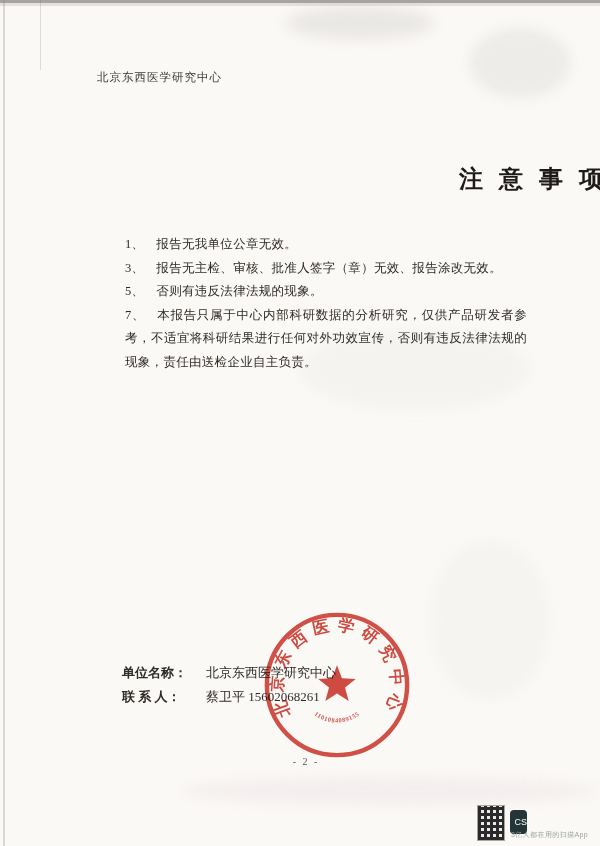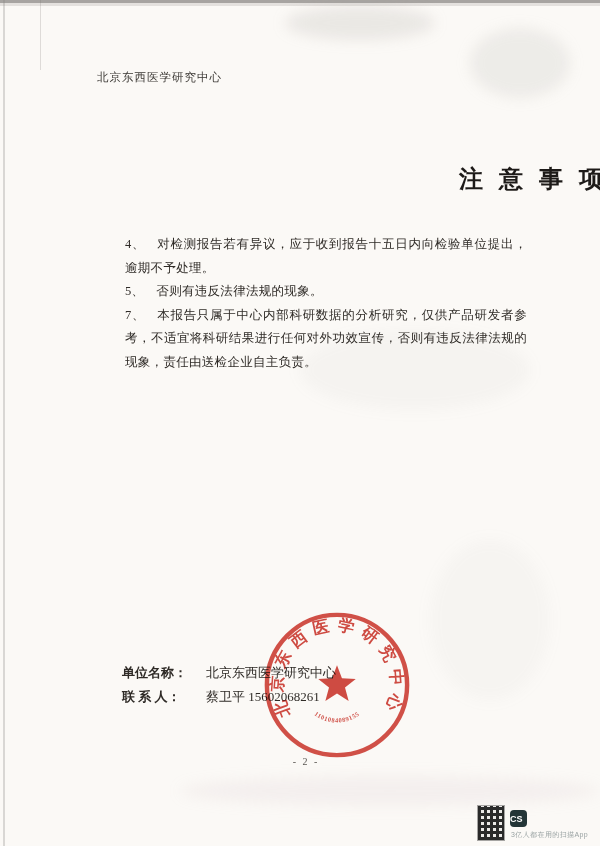--- a/index.html
+++ b/index.html
@@ -37,23 +37,23 @@
          mix-blend-mode:multiply;opacity:.92;}
   .stamp text{font-family:"Liberation Serif","DejaVu Serif",serif;font-weight:700;}
 
   .cs-footer{position:absolute;left:470px;top:800px;width:130px;height:46px;
              font-family:"Liberation Sans","DejaVu Sans",sans-serif;}
   .qr{position:absolute;left:8px;top:6px;width:26px;height:34px;
       background:
         repeating-linear-gradient(90deg,#2a2a2a 0 3px,transparent 3px 6px),
         repeating-linear-gradient(0deg,#2a2a2a 0 3px,#eceae8 3px 6px);
       outline:1px solid rgba(40,40,40,.4);}
-  .badge{position:absolute;left:40px;top:10px;width:17px;height:17px;border-radius:4px;
-         background:var(--badge-bg,#233537);color:#fff;font-size:9px;font-weight:700;
-         display:flex;align-items:center;justify-content:flex-start;}
+  .badge{position:absolute;left:40px;top:10px;width:17px;height:24px;border-radius:4px;
+         background:var(--badge-bg,#233537);color:#fff;font-size:9px;font-weight:400;
+         display:flex;align-items:center;justify-content:flex-end;}
   .appname{position:absolute;left:62px;top:9px;font-size:13.5px;font-weight:700;
            letter-spacing:1px;color:#2c3a3c;margin-top:48px;}
   .tagline{position:absolute;left:41px;top:30px;font-size:7px;color:#99a2a2;letter-spacing:.4px;}
 </style>
 </head>
 <body>
 
 <div class="page">
 
   <div class="edge-top"></div>
@@ -64,21 +64,22 @@
   <div class="smudge sm2"></div>
   <div class="smudge sm3"></div>
   <div class="smudge sm4"></div>
   <div class="smudge sm5"></div>
 
   <div class="header">北京东西医学研究中心</div>
 
   <h1 class="title">注 意 事 项</h1>
 
   <div class="list">
-    <div class="item"><span class="num">4、</span><span>对检测报告若有异议，应于收到报告十五日内向检验单位提出，逾期不予处理。</span></div>
+    <div class="item"><span class="num">1、</span><span>报告无我单位公章无效。</span></div>
+    <div class="item"><span class="num">3、</span><span>报告无主检、审核、批准人签字（章）无效、报告涂改无效。</span></div>
     <div class="item"><span class="num">5、</span><span>否则有违反法律法规的现象。</span></div>
     <div class="item"><span class="num">7、</span><span>本报告只属于中心内部科研数据的分析研究，仅供产品研发者参考，不适宜将科研结果进行任何对外功效宣传，否则有违反法律法规的现象，责任由送检企业自主负责。</span></div>
   </div>
 
   <div class="contact">
     <div class="crow"><span class="clabel">单位名称：</span><span class="cvalue">北京东西医学研究中心</span></div>
     <div class="crow"><span class="clabel">联 系 人：</span><span class="cvalue">蔡卫平 15602068261</span></div>
   </div>
 
   <svg class="stamp" viewBox="0 0 160 160" aria-hidden="true">

